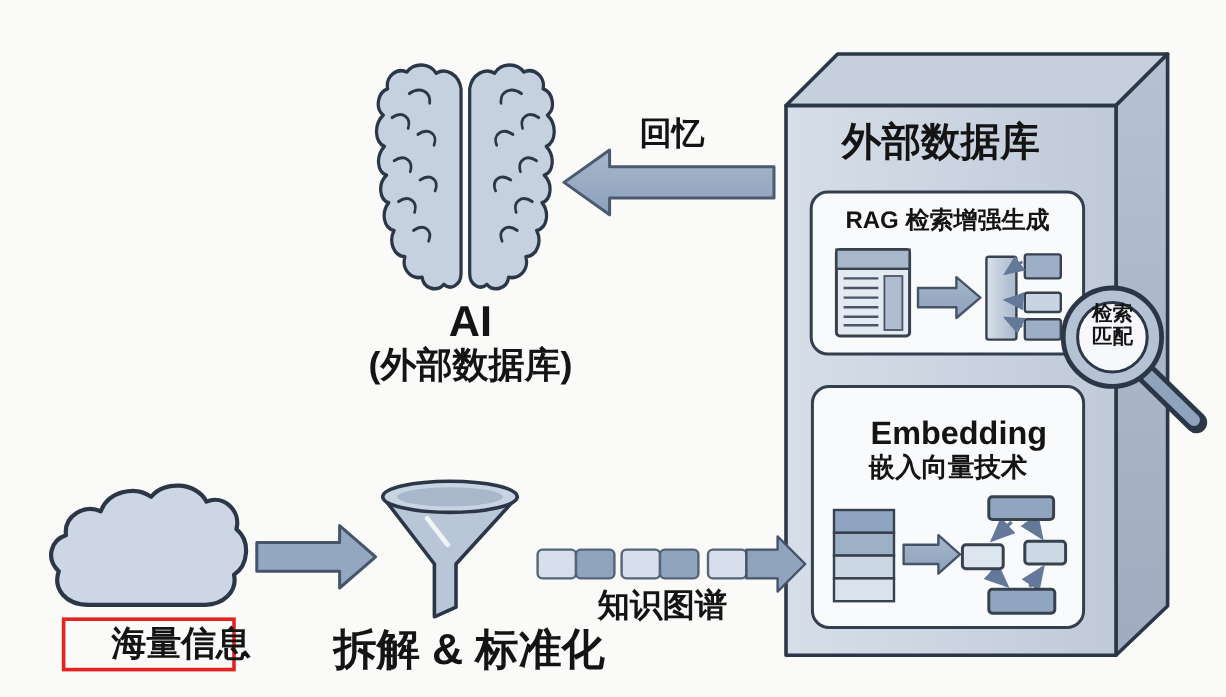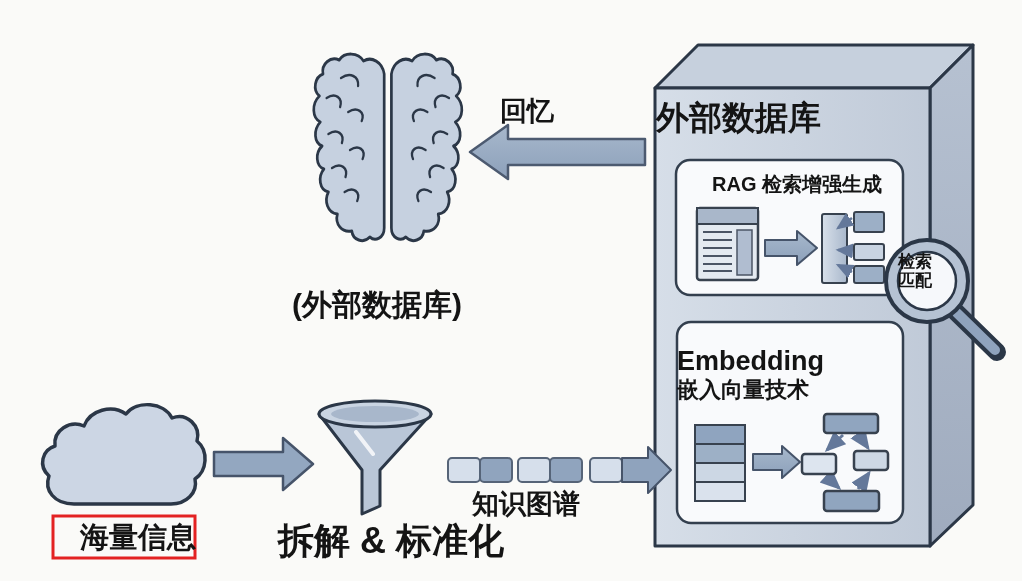--- a/index.html
+++ b/index.html
@@ -2,21 +2,21 @@
 <html><head>
 <meta charset="utf-8">
 <style>
   html,body{margin:0;padding:0;}
   #stage{
     position:relative;width:1022px;height:581px;background:#fafaf8;
     overflow:hidden;font-family:"Liberation Sans","DejaVu Sans",sans-serif;
   }
   #shapes{position:absolute;left:0;top:0;}
   .txt{
-    position:absolute;font-weight:bold;color:#141414;
+    position:absolute;font-weight:bold;color:#141414;text-align:center;
     line-height:1.12;white-space:nowrap;
   }
 </style>
 </head>
 <body>
 
 <div id="stage">
 
 <svg id="shapes" width="1022" height="581" viewBox="0 0 1022 581">
   <defs>
@@ -173,27 +173,28 @@
     <rect x="480" y="458" width="32" height="24" rx="4" fill="#90a4be" stroke="#566478" stroke-width="2"></rect>
     <rect x="518" y="458" width="32" height="24" rx="4" fill="#d6dfeb" stroke="#566478" stroke-width="2"></rect>
     <rect x="550" y="458" width="32" height="24" rx="4" fill="#90a4be" stroke="#566478" stroke-width="2"></rect>
     <rect x="590" y="458" width="32" height="24" rx="4" fill="#d6dfeb" stroke="#566478" stroke-width="2"></rect>
   </g>
   <g>
     <polygon points="622,458 648,458 648,447 671,470 648,493 648,482 622,482" fill="#8fa3bd" stroke="#46546a" stroke-width="2" stroke-linejoin="round"></polygon>
   </g>
 </svg>
 
+<div class="txt" style="left:310px;top:248px;width:164px;font-size:36px;">AI</div>
 <div class="txt" style="left:292px;top:288px;width:200px;font-size:30px;">(外部数据库)</div>
 
 <div class="txt" style="left:500px;top:96px;width:120px;font-size:27px;">回忆</div>
 
 <div class="txt" style="left:656px;top:100px;width:256px;font-size:33px;">外部数据库</div>
 
-<div class="txt" style="left:676px;top:173px;width:227px;font-size:20px;padding-left:36px;">RAG 检索增强生成</div>
+<div class="txt" style="left:676px;top:173px;width:227px;font-size:20px;">RAG 检索增强生成</div>
 
 <div class="txt" style="left:898px;top:253px;width:58px;font-size:17px;line-height:1.1;"><span>检索</span><br>
 <span>匹配</span></div>
 
 <div class="txt" style="left:677px;top:346px;width:244px;font-size:27px;">Embedding</div>
 <div class="txt" style="left:677px;top:378px;width:226px;font-size:22px;">嵌入向量技术</div>
 
 <div class="txt" style="left:53px;top:521px;width:142px;font-size:29px;margin-left:27px;">海量信息</div>
 
 <div class="txt" style="left:278px;top:521px;width:185px;font-size:36px;">拆解 &amp; 标准化</div>

